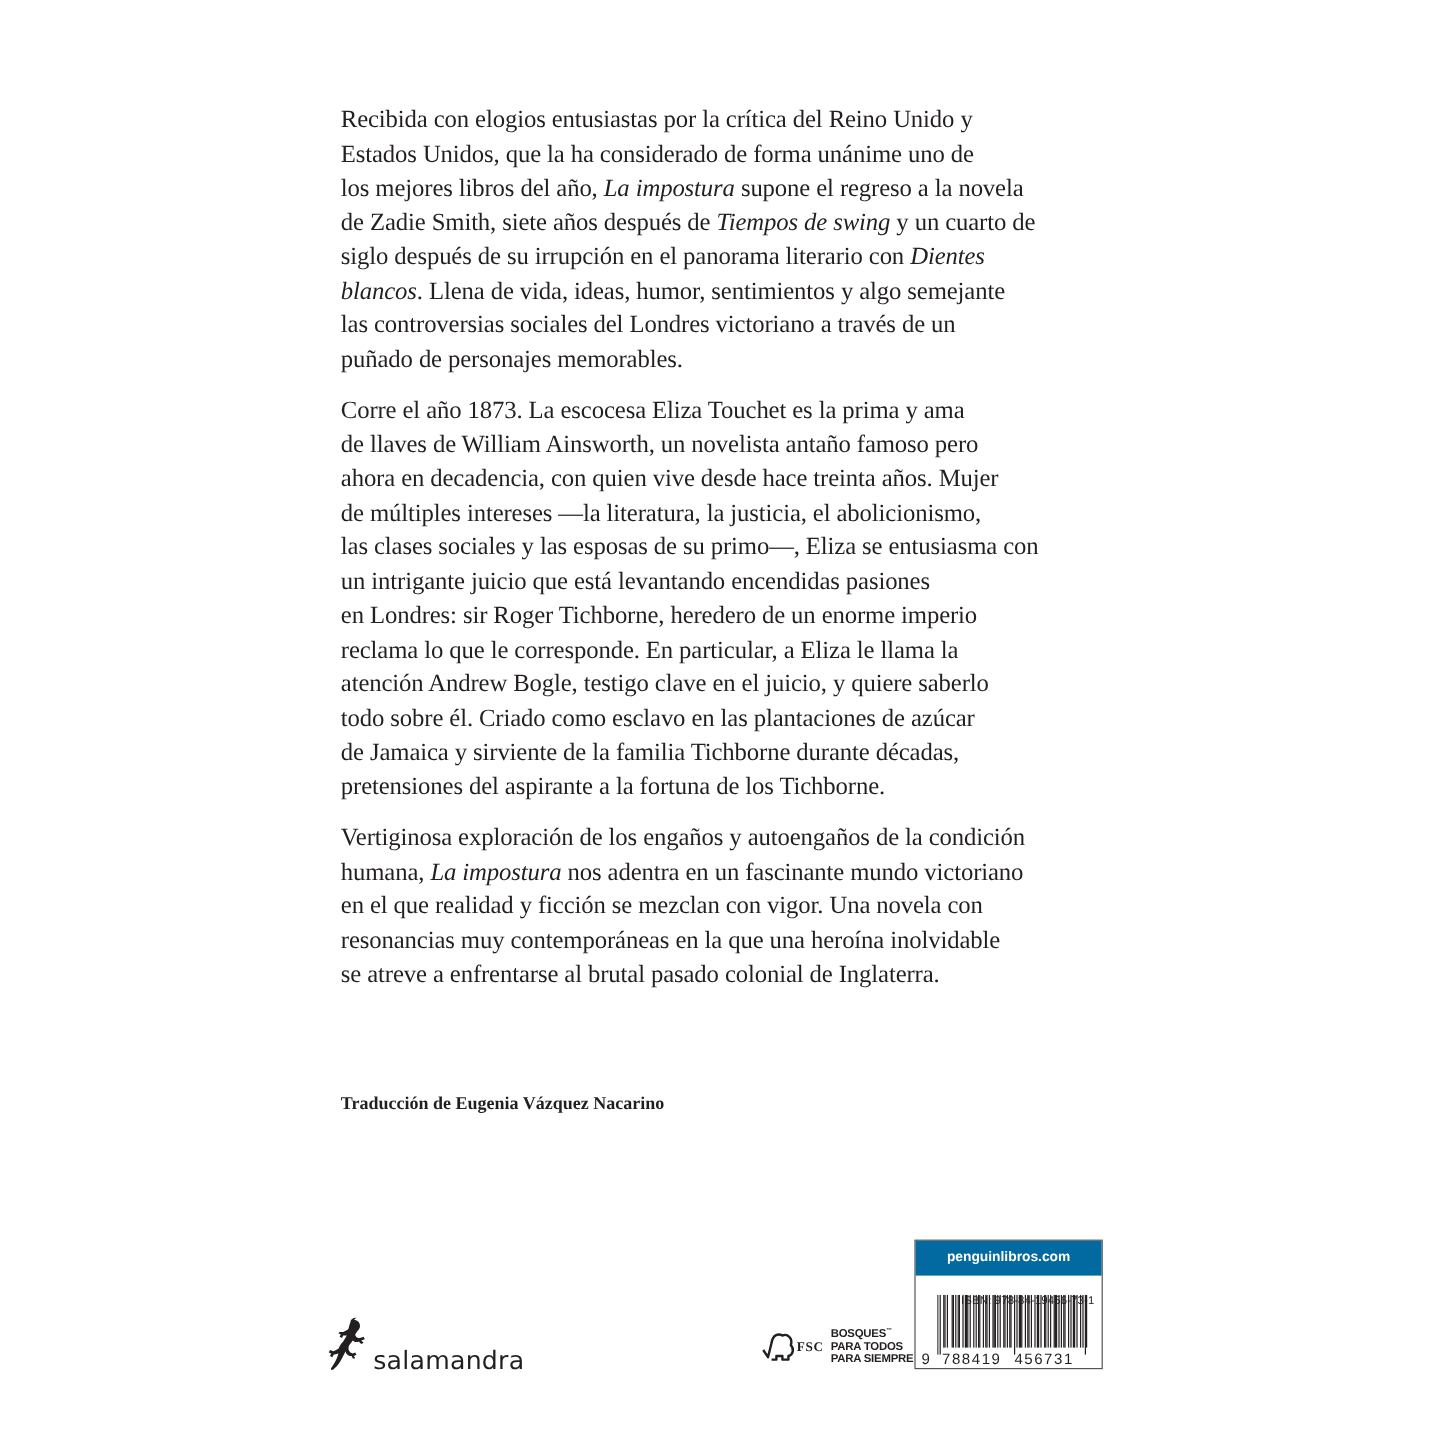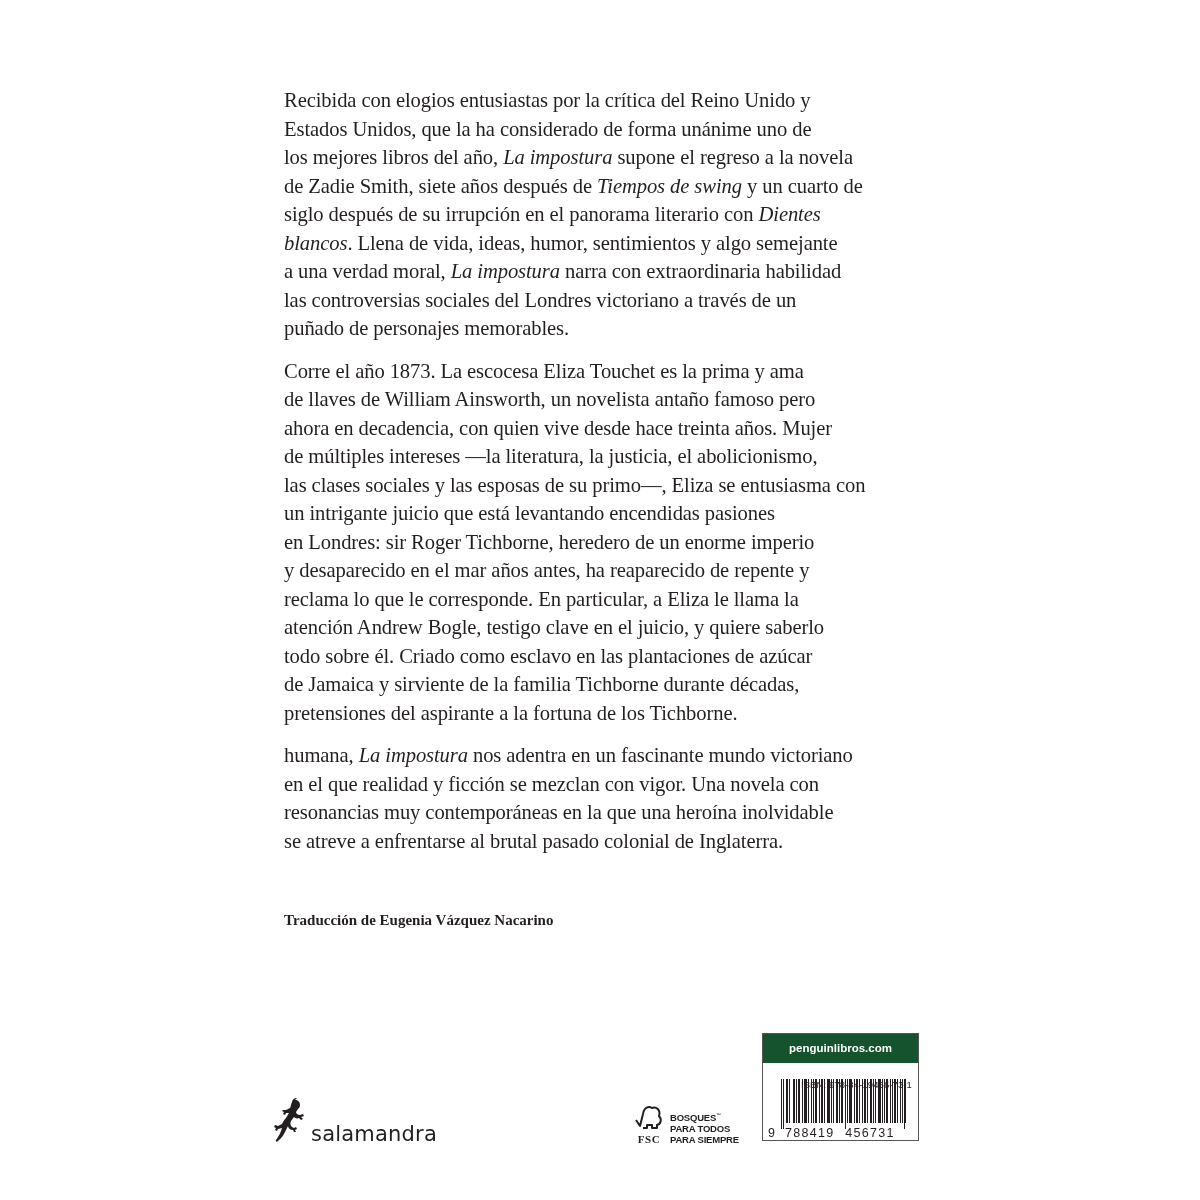--- a/index.html
+++ b/index.html
@@ -16,33 +16,33 @@
     position:absolute; left:284px; top:912px;
     font-family:"Liberation Serif", "DejaVu Serif", serif;
     font-size:15px; font-weight:bold; white-space:nowrap;
   }
   .publisher { position:absolute; left:273px; top:1098px; display:flex; align-items:flex-end; }
   .publisher .name {
     font-family:"DejaVu Sans", "Liberation Sans", sans-serif; font-size:21px;
     margin-left:4px; margin-bottom:2px; letter-spacing:0.2px;
   }
   .fsc { position:absolute; left:634px; top:1104px; display:flex; align-items:flex-end; }
-  .fsc .tree { display:flex; flex-direction:column; align-items:center; }
+  .fsc .tree { display:flex; flex-direction:row; align-items:center; }
   .fsc .tree .lbl { font-family:"Liberation Serif", serif; font-size:11px; font-weight:bold; letter-spacing:0.5px; line-height:11px; }
   .fsc .words {
     margin-left:6px; font-family:"Liberation Sans", sans-serif; font-weight:bold;
     font-size:9.5px; line-height:10.5px; letter-spacing:-0.2px; margin-bottom:0px;
   }
   .fsc .words sup { font-size:5px; }
   .barcode-box {
     position:absolute; left:762px; top:1033px; width:157px; height:108px;
     border:1px solid #555; box-sizing:border-box; background:#fff;
   }
   .barcode-box .hdr {
-    background:#14532d; color:#fff; height:29px; line-height:29px; text-align:center;
+    background:#0369a1; color:#fff; height:29px; line-height:29px; text-align:center;
     font-family:"Liberation Sans", sans-serif; font-weight:bold; font-size:11.5px;
   }
   .barcode-box .isbn {
     font-family:"Liberation Sans", sans-serif; font-size:9.5px; text-align:right;
     padding-right:6px; margin-top:16px; line-height:11px; letter-spacing:0.1px;
   }
   .barcode-box .bars { position:absolute; left:18px; top:45px; width:126px; height:50px; }
   .barcode-box .digits {
     position:absolute; left:5px; top:93px; width:145px;
     font-family:"Liberation Sans", sans-serif; font-size:12.5px; line-height:12px; letter-spacing:1.3px;
@@ -52,40 +52,39 @@
 <body>
 
 <div class="blurb" id="blurb">
     <p>
       <span class="line"><span>Recibida con elogios entusiastas por la crítica del Reino Unido y</span></span>
       <span class="line"><span>Estados Unidos, que la ha considerado de forma unánime uno de</span></span>
       <span class="line"><span>los mejores libros del año, </span><i>La impostura</i><span> supone el regreso a la novela</span></span>
       <span class="line"><span>de Zadie Smith, siete años después de </span><i>Tiempos de swing</i><span> y un cuarto de</span></span>
       <span class="line"><span>siglo después de su irrupción en el panorama literario con </span><i>Dientes</i><span></span></span>
       <span class="line"><span></span><i>blancos</i><span>. Llena de vida, ideas, humor, sentimientos y algo semejante</span></span>
-      <span class="line"><span>a una verdad moral, </span><i>La impostura</i><span> narra con extraordinaria habilidad</span></span>
       <span class="line"><span>las controversias sociales del Londres victoriano a través de un</span></span>
       <span class="line"><span>puñado de personajes memorables.</span></span>
     </p>
     <p>
       <span class="line"><span>Corre el año 1873. La escocesa Eliza Touchet es la prima y ama</span></span>
       <span class="line"><span>de llaves de William Ainsworth, un novelista antaño famoso pero</span></span>
       <span class="line"><span>ahora en decadencia, con quien vive desde hace treinta años. Mujer</span></span>
       <span class="line"><span>de múltiples intereses —la literatura, la justicia, el abolicionismo,</span></span>
       <span class="line"><span>las clases sociales y las esposas de su primo—, Eliza se entusiasma con</span></span>
       <span class="line"><span>un intrigante juicio que está levantando encendidas pasiones</span></span>
       <span class="line"><span>en Londres: sir Roger Tichborne, heredero de un enorme imperio</span></span>
-      <span class="line"><span>y desaparecido en el mar años antes, ha reaparecido de repente y</span></span>
       <span class="line"><span>reclama lo que le corresponde. En particular, a Eliza le llama la</span></span>
       <span class="line"><span>atención Andrew Bogle, testigo clave en el juicio, y quiere saberlo</span></span>
       <span class="line"><span>todo sobre él. Criado como esclavo en las plantaciones de azúcar</span></span>
       <span class="line"><span>de Jamaica y sirviente de la familia Tichborne durante décadas,</span></span>
       <span class="line"><span>pretensiones del aspirante a la fortuna de los Tichborne.</span></span>
     </p>
     <p>
+      <span class="line"><span>Vertiginosa exploración de los engaños y autoengaños de la condición</span></span>
       <span class="line"><span>humana, </span><i>La impostura</i><span> nos adentra en un fascinante mundo victoriano</span></span>
       <span class="line"><span>en el que realidad y ficción se mezclan con vigor. Una novela con</span></span>
       <span class="line"><span>resonancias muy contemporáneas en la que una heroína inolvidable</span></span>
       <span class="line"><span>se atreve a enfrentarse al brutal pasado colonial de Inglaterra.</span></span>
     </p>
   </div>
 
 <div class="translator">Traducción de Eugenia Vázquez Nacarino</div>
 
 <div class="publisher">

